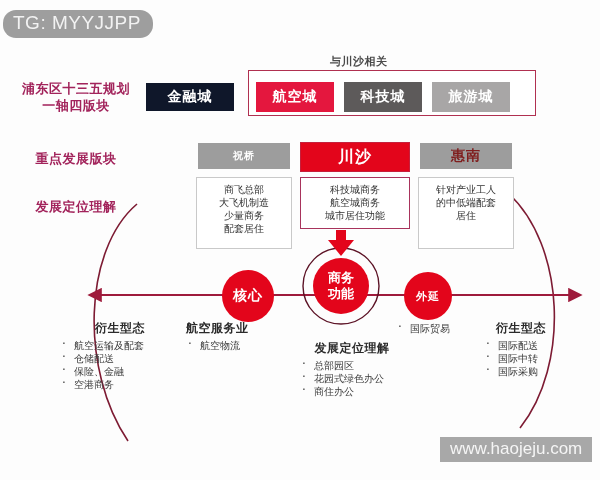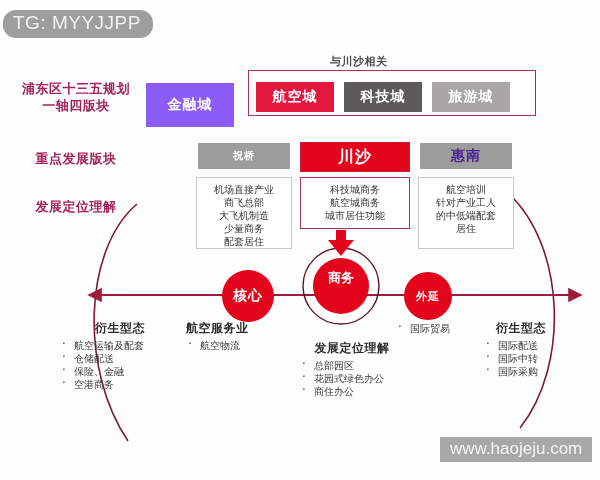--- a/index.html
+++ b/index.html
@@ -56,29 +56,29 @@
     background:#ffffff;
     box-sizing:border-box;
   }
   .chip{
     position:absolute;
     display:flex;align-items:center;justify-content:center;
     font-size:14px;font-weight:bold;
     letter-spacing:1px;
     box-sizing:border-box;
   }
-  #chip-finance{left:146px;top:83px;width:88px;height:44px;background:#8b5cf6;color:#ffffff;}
+  #chip-finance{left:146px;top:83px;width:88px;height:28px;background:#0f172a;color:#ffffff;}
   #chip-aviation{left:256px;top:82px;width:78px;height:30px;background:#e4173e;color:#ffffff;}
   #chip-tech{left:344px;top:82px;width:78px;height:30px;background:#5d5a5a;color:#ffffff;}
   #chip-tour{left:432px;top:82px;width:78px;height:30px;background:#a8a6a6;color:#ffffff;}
 
   
   #blk-zhuqiao{left:198px;top:143px;width:92px;height:26px;background:#9d9d9d;color:#ffffff;font-size:10px;}
   #blk-chuansha{left:300px;top:142px;width:110px;height:30px;background:#e3051b;color:#ffffff;font-size:16px;border:1px solid #c5203c;}
-  #blk-huinan{left:420px;top:143px;width:92px;height:26px;background:#9d9d9d;color:#4c1d95;font-size:14px;}
+  #blk-huinan{left:420px;top:143px;width:92px;height:26px;background:#9d9d9d;color:#7f1d1d;font-size:14px;}
 
   
   .dbox{
     position:absolute;
     box-sizing:border-box;
     border:1px solid #c9c9c9;
     background:#ffffff;
     text-align:center;
     font-size:10px;
     line-height:13px;
@@ -95,21 +95,21 @@
 
   
   .circ{
     position:absolute;border-radius:50%;
     display:flex;align-items:center;justify-content:center;
     color:#ffffff;font-weight:bold;text-align:center;
   }
   #circ-core{left:222px;top:270px;width:52px;height:52px;background:#e3051b;font-size:14px;letter-spacing:1px;}
   #circ-ext{left:404px;top:272px;width:48px;height:48px;background:#e3051b;font-size:11px;letter-spacing:1px;}
   #circ-main{left:313px;top:258px;width:56px;height:56px;background:#e3051b;font-size:13px;line-height:16px;}
-  #circ-main span{display:block;margin-top:42px;}
+  #circ-main span{display:block;}
 
   
   .grp{position:absolute;}
   .grp .gt{
     font-size:12px;font-weight:bold;color:#2b2b2b;
     white-space:nowrap;letter-spacing:.5px;
   }
   .grp ul{list-style:none;margin:2px 0 0 0;padding:0;}
   .grp li{
     font-size:10px;color:#3a3a3a;
@@ -173,33 +173,31 @@
   <div class="chip" id="chip-finance">金融城</div>
   <div class="chip" id="chip-aviation">航空城</div>
   <div class="chip" id="chip-tech">科技城</div>
   <div class="chip" id="chip-tour">旅游城</div>
 
   <div class="chip" id="blk-zhuqiao">祝桥</div>
   <div class="chip" id="blk-chuansha">川沙</div>
   <div class="chip" id="blk-huinan">惠南</div>
 
   <div class="dbox" id="dbox-zhuqiao">
-    <div>机场直接产业</div>
     <div>商飞总部</div>
     <div>大飞机制造</div>
     <div>少量商务</div>
     <div>配套居住</div>
   </div>
   <div class="dbox" id="dbox-chuansha">
     <div>科技城商务</div>
     <div>航空城商务</div>
     <div>城市居住功能</div>
   </div>
   <div class="dbox" id="dbox-huinan">
-    <div>航空培训</div>
     <div>针对产业工人</div>
     <div>的中低端配套</div>
     <div>居住</div>
   </div>
 
   <div class="circ" id="circ-core">核心</div>
   <div class="circ" id="circ-ext">外延</div>
   <div class="circ" id="circ-main">
     <div>
       <span>商务</span>

